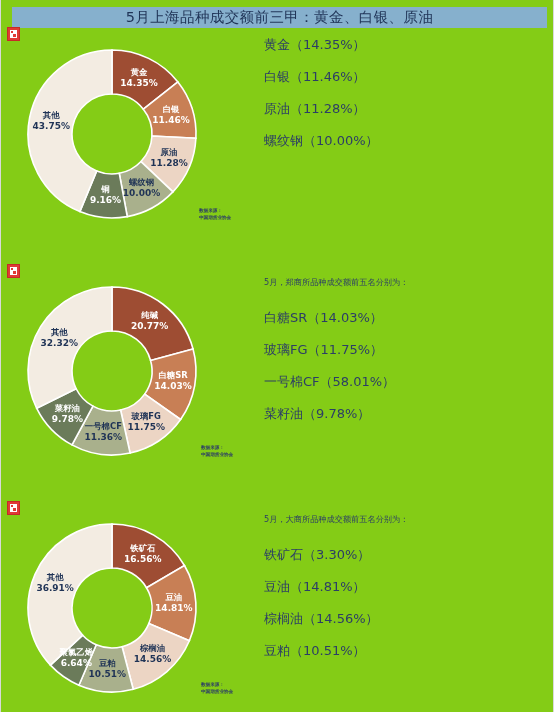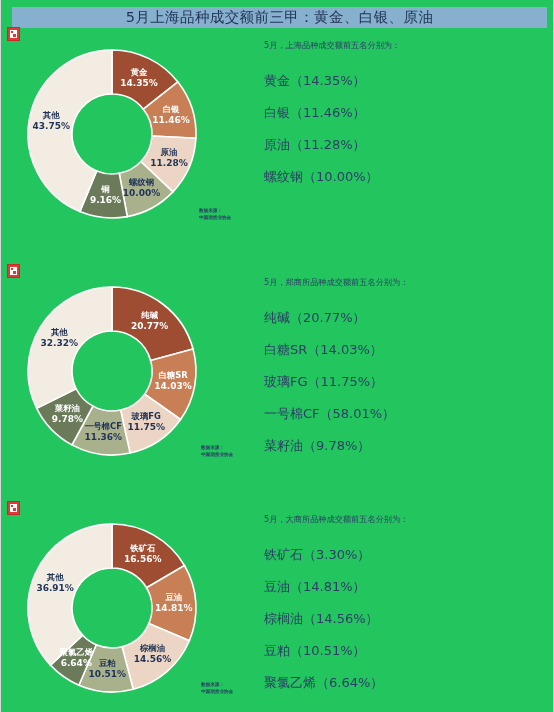--- a/index.html
+++ b/index.html
@@ -5,21 +5,21 @@
   * { box-sizing: border-box; }
   html, body {
     margin: 0; padding: 0;
     width: 554px; height: 712px;
     background: #ffffff;
     font-family: "Liberation Sans", "DejaVu Sans", sans-serif;
   }
   #page {
     position: relative;
     width: 554px; height: 712px;
-    background: #22c55e;
+    background: #84cc16;
     border-left: 1px solid #d9d9d9;
     border-right: 1px solid #d9d9d9;
     overflow: hidden;
   }
   .section {
     position: relative;
     width: 100%;
     height: 237px;
   }
   .section-3 { height: 238px; }
@@ -164,21 +164,20 @@
             <text x="26.19131261499971" y="77.90440003500007" class="slice-label">其他</text>
             <text x="26.19131261499971" y="88.90440003500007" class="slice-pct">43.75%</text>
           </g>
       </svg>
     </div>
     <div class="source-note">
       <div>数据来源：</div>
       <div>中国期货业协会</div>
     </div>
     <div class="text-col">
-      <div class="text-intro">5月，上海品种成交额前五名分别为：</div>
       <div class="text-item">黄金（14.35%）</div>
       <div class="text-item">白银（11.46%）</div>
       <div class="text-item">原油（11.28%）</div>
       <div class="text-item">螺纹钢（10.00%）</div>
     </div>
   </div>
 
   <div class="section section-2">
     <div class="broken-img">
         <div class="inner"></div>
@@ -208,21 +207,20 @@
             <text x="34.323662460653004" y="68.30132321575101" class="slice-pct">32.32%</text>
           </g>
       </svg>
     </div>
     <div class="source-note">
       <div>数据来源：</div>
       <div>中国期货业协会</div>
     </div>
     <div class="text-col">
       <div class="text-intro">5月，郑商所品种成交额前五名分别为：</div>
-      <div class="text-item">纯碱（20.77%）</div>
       <div class="text-item">白糖SR（14.03%）</div>
       <div class="text-item">玻璃FG（11.75%）</div>
       <div class="text-item">一号棉CF（58.01%）</div>
       <div class="text-item">菜籽油（9.78%）</div>
     </div>
   </div>
 
   <div class="section section-3">
     <div class="broken-img">
         <div class="inner"></div>
@@ -256,17 +254,16 @@
     <div class="source-note">
       <div>数据来源：</div>
       <div>中国期货业协会</div>
     </div>
     <div class="text-col">
       <div class="text-intro">5月，大商所品种成交额前五名分别为：</div>
       <div class="text-item">铁矿石（3.30%）</div>
       <div class="text-item">豆油（14.81%）</div>
       <div class="text-item">棕榈油（14.56%）</div>
       <div class="text-item">豆粕（10.51%）</div>
-      <div class="text-item">聚氯乙烯（6.64%）</div>
     </div>
   </div>
 
 </div>
 
 </body></html>

